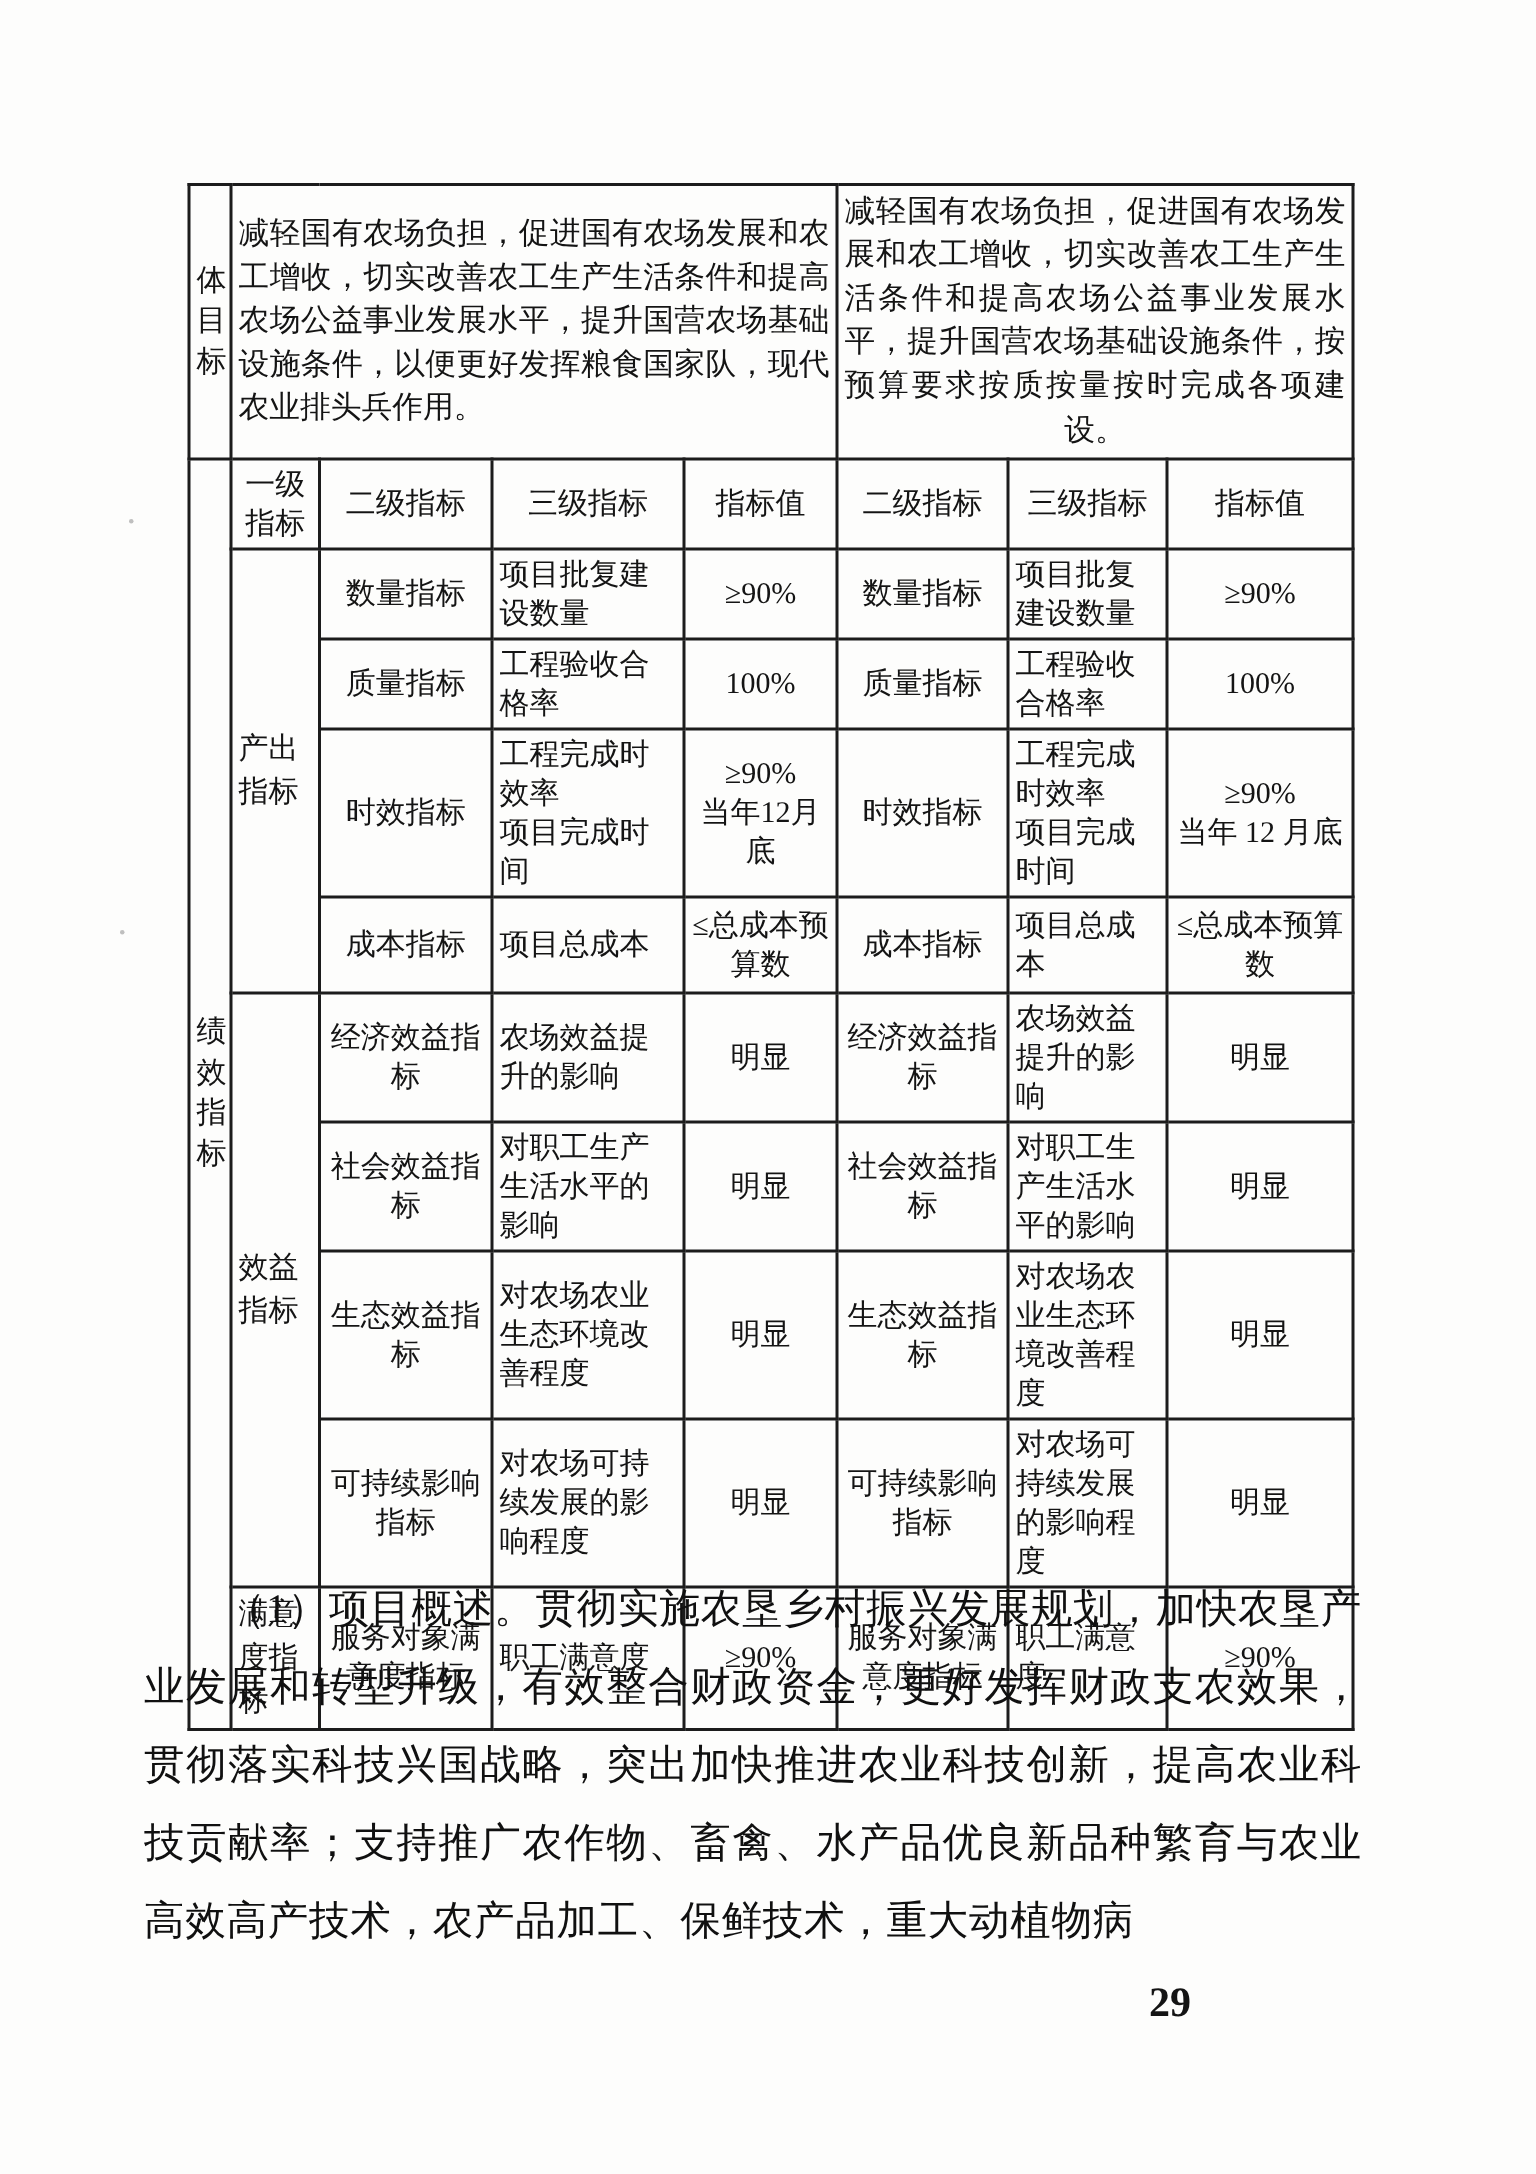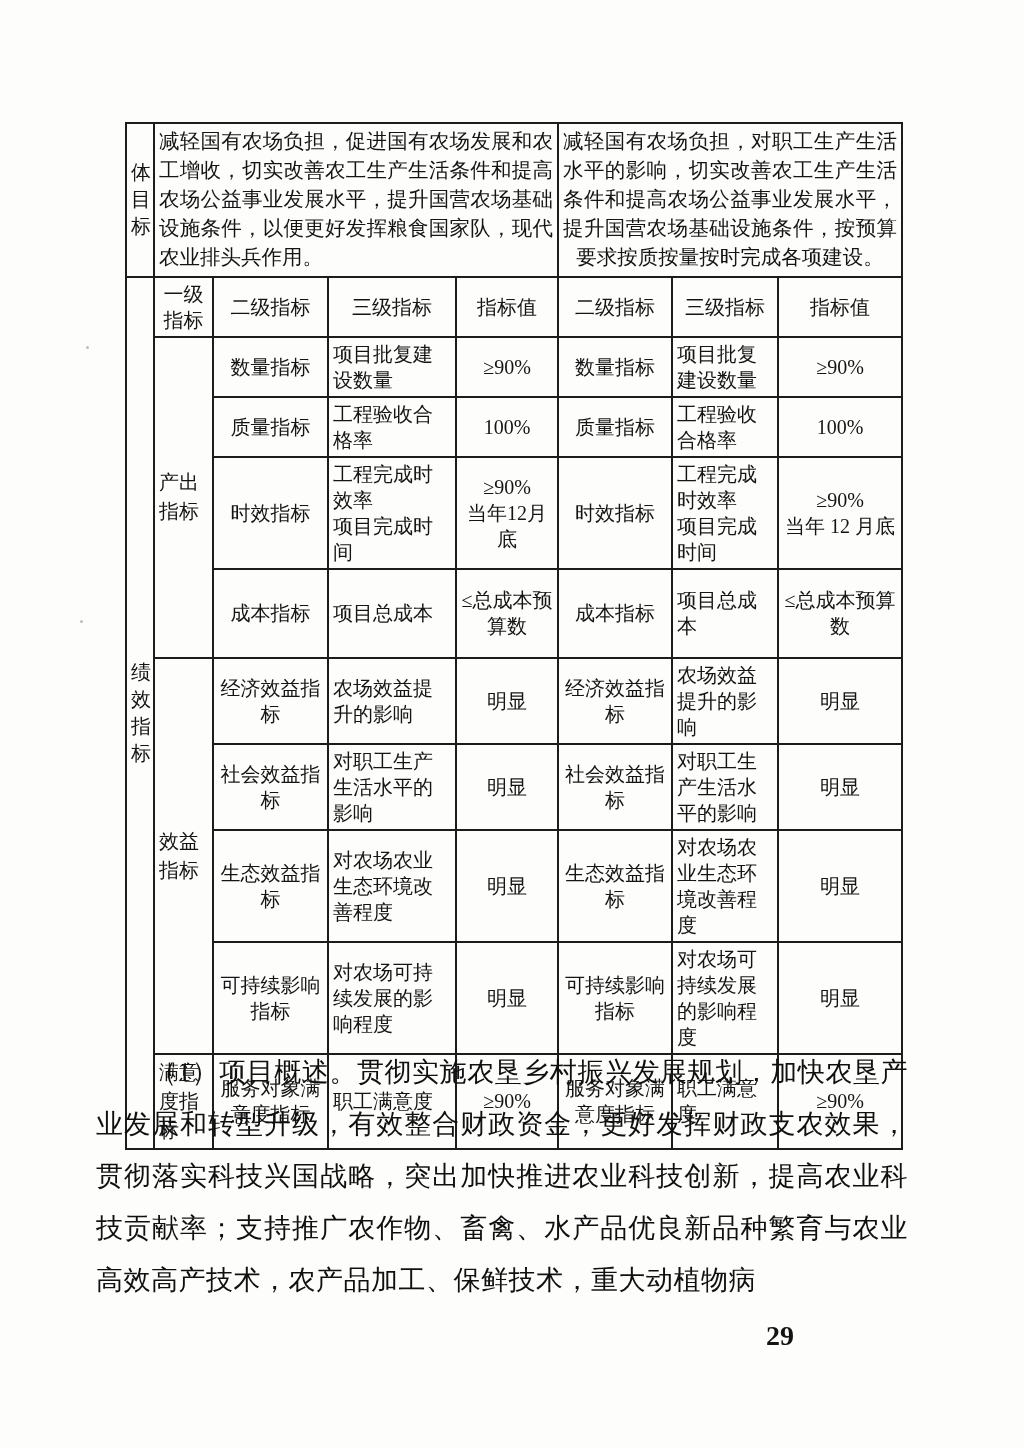--- a/index.html
+++ b/index.html
@@ -52,21 +52,21 @@
   td.hc  { text-align: center; }          
   td.gc  { text-align: left; word-break: break-all; line-height: 1.45; } 
   td.cc  { text-align: center; }          
   td.lc  { text-align: left; }            
 
   tr.r-goal   { height: 131px; }
   tr.r-head   { height: 55px;  }
   tr.r-qty    { height: 60px;  }
   tr.r-qual   { height: 48px;  }
   tr.r-time   { height: 98px;  }
-  tr.r-cost   { height: 89px;  }
+  tr.r-cost   { height: 64px;  }
   tr.r-econ   { height: 63px;  }
   tr.r-soc    { height: 76px;  }
   tr.r-eco    { height: 78px;  }
   tr.r-sust   { height: 76px;  }
   tr.r-satis  { height: 74px;  }
 
   
   .section-heading {
     position: absolute;
     left: 176px;
@@ -117,21 +117,21 @@
       <col style="width:128px">
       <col style="width:102px">
       <col style="width:114px">
       <col style="width:106px">
       <col style="width:124px">
     </colgroup>
     <tbody>
       <tr class="r-goal">
         <td class="vlabel">体目标</td>
         <td class="goal" colspan="4">减轻国有农场负担，促进国有农场发展和农工增收，切实改善农工生产生活条件和提高农场公益事业发展水平，提升国营农场基础设施条件，以便更好发挥粮食国家队，现代农业排头兵作用。</td>
-        <td class="goal goal-r" colspan="3">减轻国有农场负担，对职工生产生活水平的影响，切实改善农工生产生活条件和提高农场公益事业发展水平，提升国营农场基础设施条件，按预算要求按质按量按时完成各项建设。</td>
+        <td class="goal goal-r" colspan="3">减轻国有农场负担，促进国有农场发展和农工增收，切实改善农工生产生活条件和提高农场公益事业发展水平，提升国营农场基础设施条件，按预算要求按质按量按时完成各项建设。</td>
       </tr>
 
       <tr class="r-head">
         <td class="vlabel" rowspan="10">绩效指标</td>
         <td class="hc">一级指标</td>
         <td class="hc">二级指标</td>
         <td class="hc">三级指标</td>
         <td class="hc">指标值</td>
         <td class="hc">二级指标</td>
         <td class="hc">三级指标</td>

